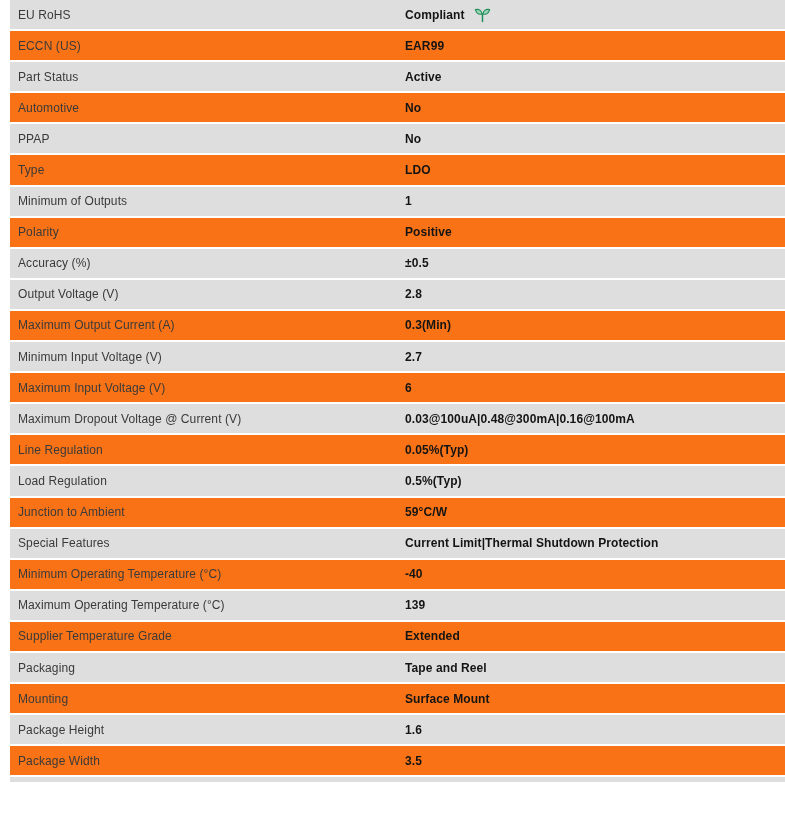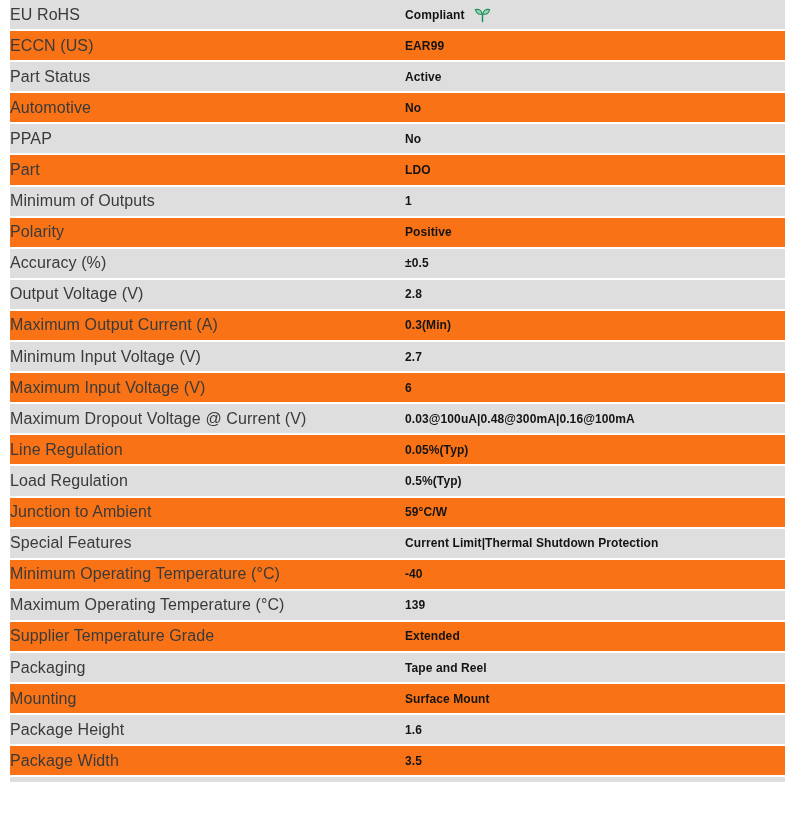--- a/index.html
+++ b/index.html
@@ -26,21 +26,22 @@
   .spec-row.odd {
     background: #dedede;
   }
   .spec-row.partial {
     height: 4.5px;
     border-bottom: none;
   }
   .spec-label {
     flex: 0 0 395px;
     box-sizing: border-box;
-    font-size: 16px;
+    padding-left: 8px;
+    font-size: 12px;
     letter-spacing: 0.1px;
     color: #3a3a3a;
     white-space: nowrap;
     overflow: hidden;
   }
   .spec-value {
     flex: 1 1 auto;
     font-size: 12px;
     font-weight: bold;
     letter-spacing: 0.1px;
@@ -98,21 +99,21 @@
         <span>No</span>
       </div>
     </div>
     <div class="spec-row odd">
       <div class="spec-label">PPAP</div>
       <div class="spec-value">
         <span>No</span>
       </div>
     </div>
     <div class="spec-row even">
-      <div class="spec-label">Part</div>
+      <div class="spec-label">Type</div>
       <div class="spec-value">
         <span>LDO</span>
       </div>
     </div>
     <div class="spec-row odd">
       <div class="spec-label">Minimum of Outputs</div>
       <div class="spec-value">
         <span>1</span>
       </div>
     </div>

